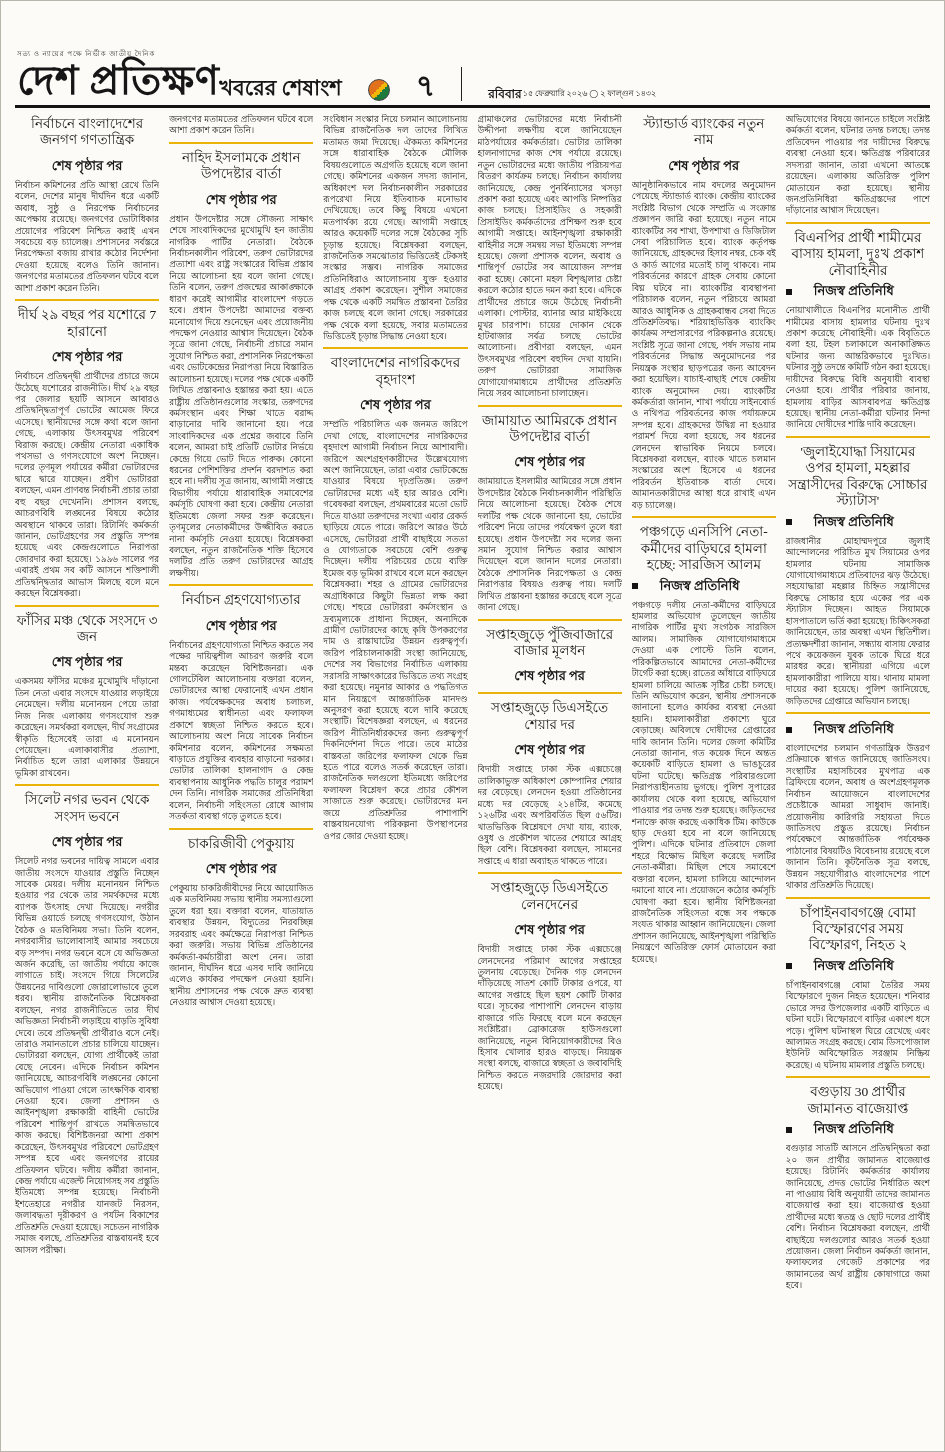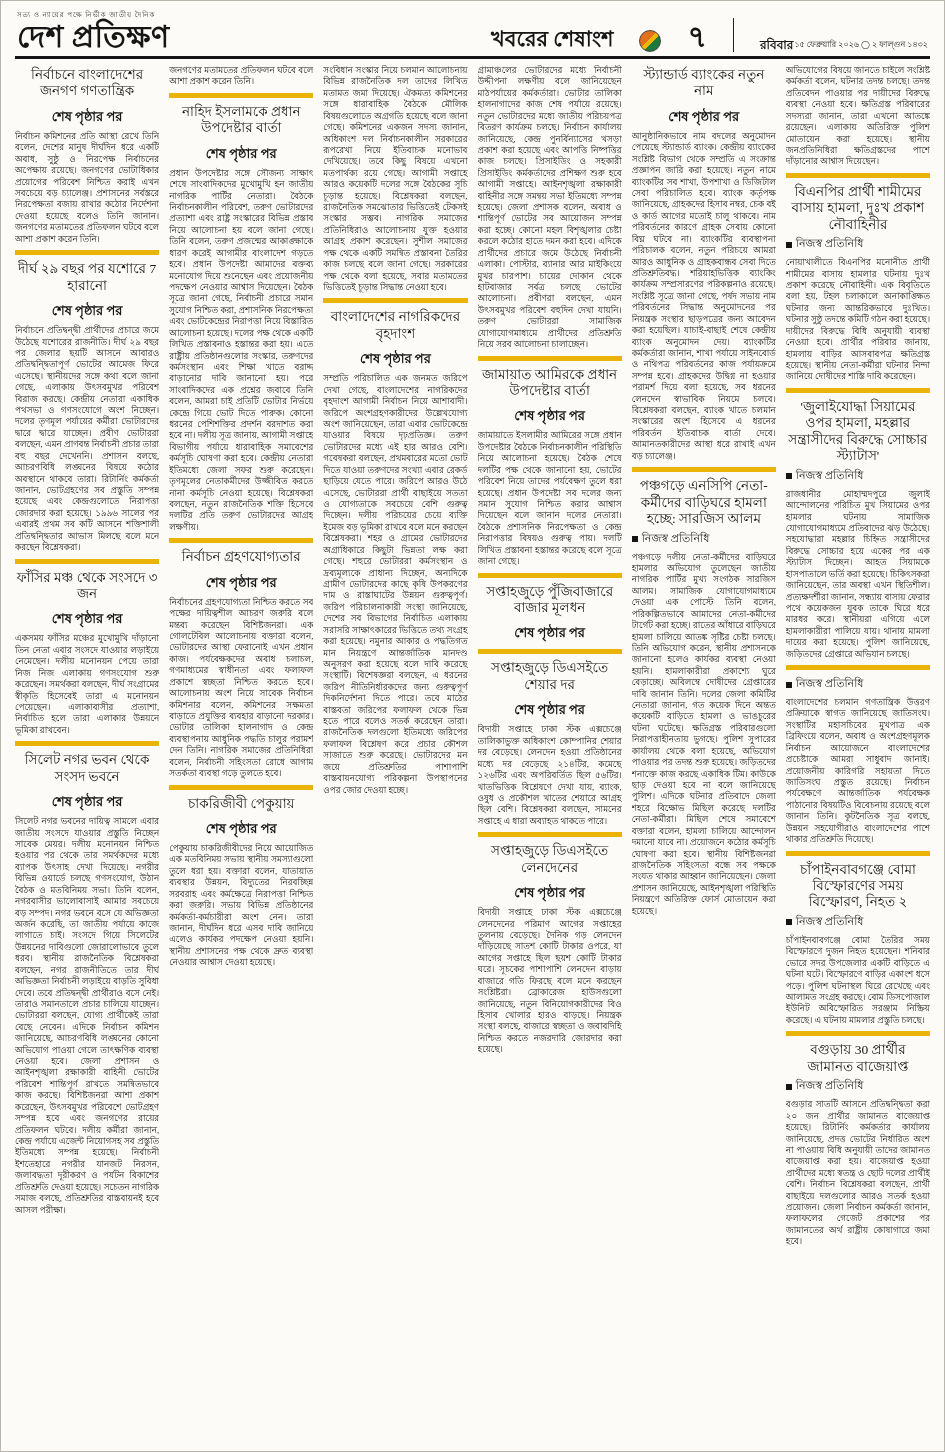--- a/index.html
+++ b/index.html
@@ -3,42 +3,42 @@
 <meta charset="utf-8">
 <style>
   html,body{margin:0;padding:0;background:#d8d6d0;}
   .page{
     width:945px;height:1452px;margin:0 auto;box-sizing:border-box;
     background:#fcfbf7;color:#161616;
     font-family:"Liberation Serif","DejaVu Serif",serif;
     padding:6px 14px 8px;border:1px solid #b9b6ae;overflow:hidden;
   }
   
-  .header{display:flex;align-items:flex-end;justify-content:space-between;padding:2px 2px 4px;}
+  .header{display:flex;align-items:flex-end;padding:2px 2px 4px;margin-top:39px;}
   .masthead{display:flex;flex-direction:column;gap:1px;}
   .tagline{font-size:7px;letter-spacing:1px;color:#333;}
-  .brand{font-size:30px;font-weight:bold;line-height:1;letter-spacing:0.5px;}
+  .brand{font-size:40px;font-weight:bold;line-height:1;letter-spacing:0.5px;}
   .header-right{display:flex;align-items:flex-end;gap:26px;}
   .section-title{font-size:21px;font-weight:bold;line-height:1;padding-bottom:2px;}
   .logo{width:20px;height:20px;border-radius:50%;
         background:linear-gradient(135deg,#e2711d 0 45%,#f2b705 45% 60%,#1c7a3d 60% 100%);
         border:1px solid #444;}
   .page-number{font-size:30px;font-weight:bold;line-height:1;}
   .vline{width:1px;height:34px;background:#222;}
   .date-block{display:flex;flex-direction:row;align-items:flex-end;gap:1px;padding-bottom:1px;}
   .day{font-size:12px;font-weight:bold;line-height:1;}
   .date-line{font-size:8px;color:#222;white-space:nowrap;}
   .header-rule{height:3px;background:#141414;margin:0 0 6px;}
   
   .columns{display:flex;gap:10px;height:1364px;overflow:hidden;}
   .col{flex:1 1 0;min-width:0;overflow:hidden;}
-  .article + .article, .lead + .article{border-top:5px solid #eab308;margin-top:5px;padding-top:4px;}
+  .article + .article, .lead + .article{border-top:2px solid #eab308;margin-top:5px;padding-top:4px;}
   .headline{font-size:13.5px;font-weight:normal;line-height:1.22;text-align:center;margin:2px 1px 2px;}
   .kicker{font-size:13px;font-weight:bold;text-align:center;margin:7px 0 3px;}
-  .byline{display:flex;align-items:center;gap:4px;font-size:11px;font-weight:normal;margin:1px 0 3px;}
+  .byline{display:flex;align-items:center;gap:22px;font-size:13px;font-weight:bold;margin:1px 0 3px;}
   .sq{width:6px;height:6px;background:#141414;display:inline-block;flex:0 0 auto;}
   .body{font-size:8.8px;line-height:1.3;text-align:justify;margin:0 0 4px;word-break:break-word;}
   .lead{margin-bottom:2px;}
 </style>
 </head>
 <body>
 
 <div class="page">
 
   <header class="header">

